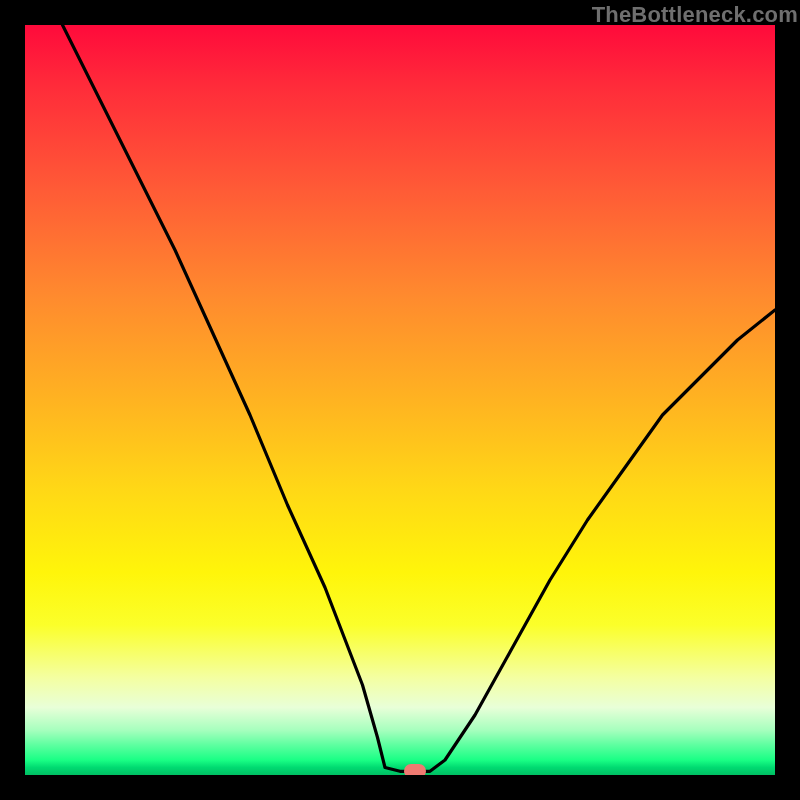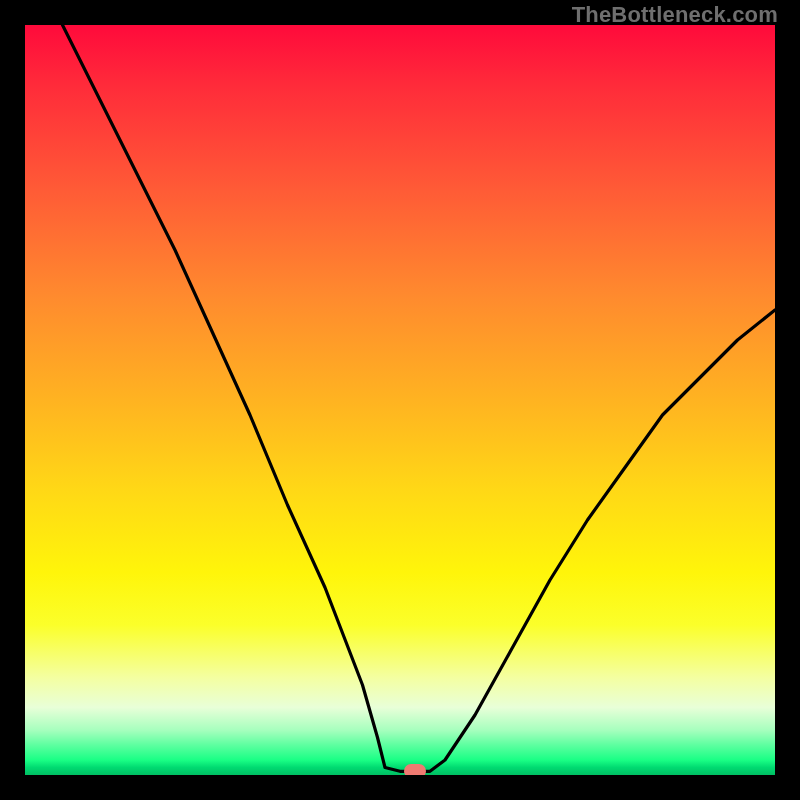--- a/index.html
+++ b/index.html
@@ -56,21 +56,21 @@
     position: absolute;
     width: 22px;
     height: 14px;
     border-radius: 7px;
     background: #ef7a71;
     transform: translate(-50%, -50%);
   }
   .watermark {
     position: absolute;
     top: 2px;
-    right: 22px;
+    right: 2px;
     font-family: Arial, Helvetica, sans-serif;
     font-size: 22px;
     font-weight: 600;
     color: #6f6f6f;
     letter-spacing: 0.2px;
     pointer-events: none;
     user-select: none;
   }
 </style>
 </head>

